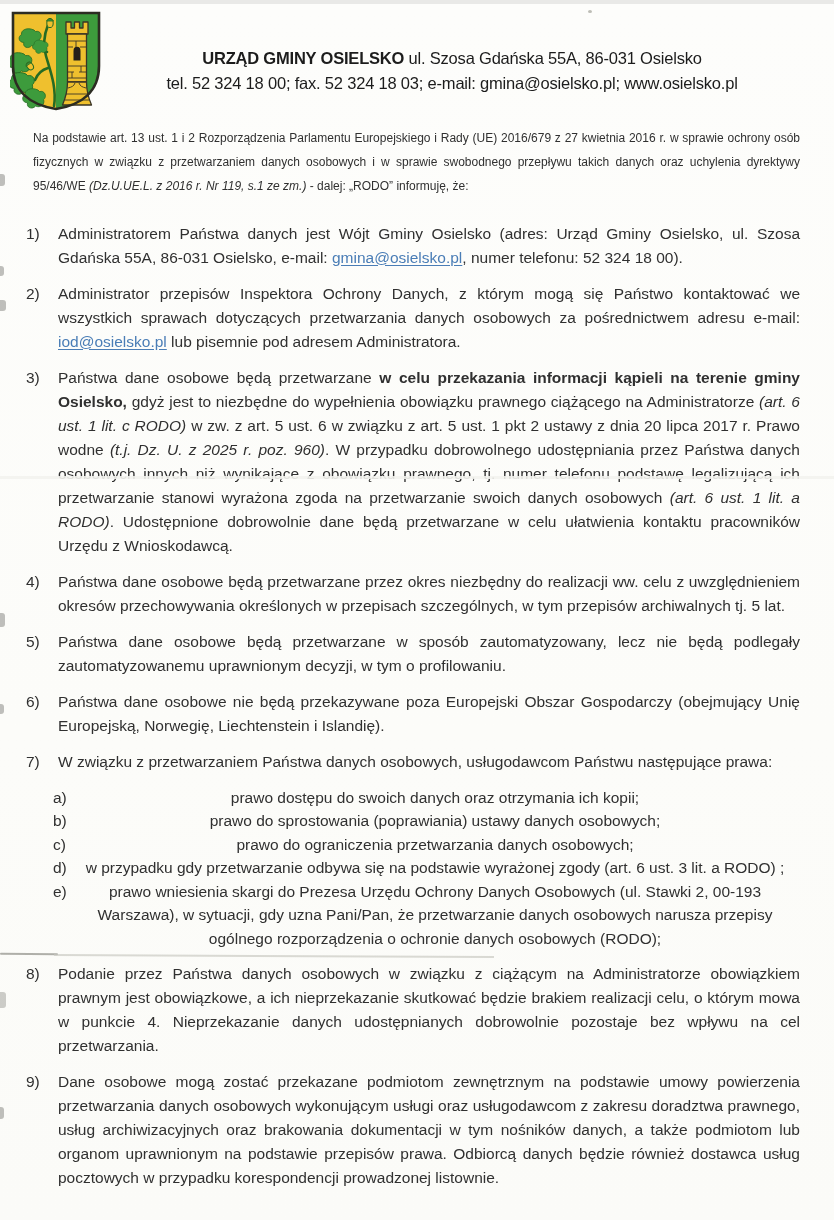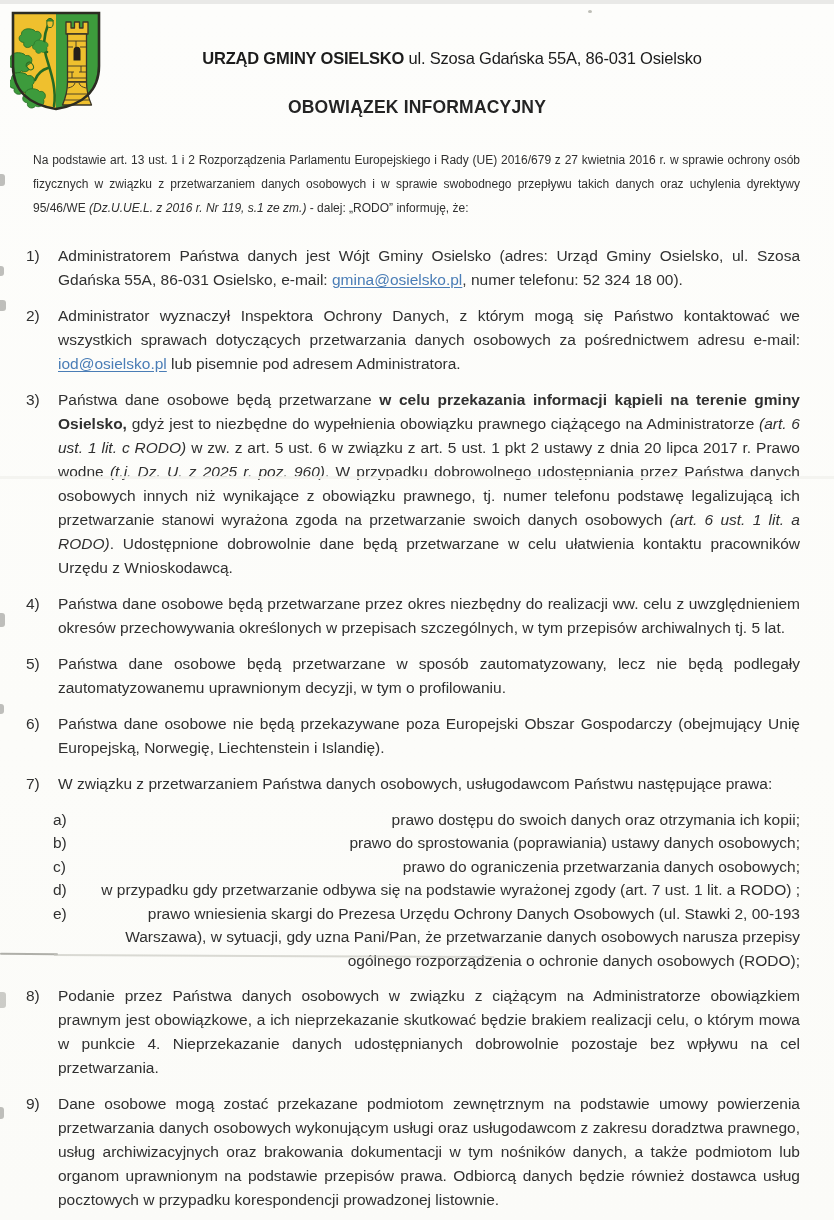--- a/index.html
+++ b/index.html
@@ -44,21 +44,21 @@
     margin:24px 34px 0 26px;
     font-size:15.5px;
     line-height:24px;
   }
   .item { display:flex; margin-bottom:12px; }
   .num { flex:0 0 32px; }
   .itext { flex:1; text-align:justify; }
   .sublist { margin:1px 0 12px 27px; }
   .subitem { display:flex; line-height:23.5px; }
   .letter { flex:0 0 17px; }
-  .stext { flex:1; text-align:right; }
+  .stext { flex:1; text-align:center; }
   .seg-b { font-weight:bold; }
   .seg-i { font-style:italic; }
   a.doc-link { text-decoration:underline; text-underline-offset:2px; }
   
   .crease-light {
     position:absolute; left:0; top:472px; width:834px; height:3px;
     background:#f3f3ee; opacity:0.9; pointer-events:none;
   }
   .crease-fold-dark {
     position:absolute; left:0; top:949px; width:58px; height:2px;
@@ -129,34 +129,34 @@
       <path d="M66,31 V37 M71,56 V62 M62,62 V68"></path>
       <path d="M58,78 C62,77 64,76 65,73 M76,78 C72,77 70,76 69,73"></path>
       <path d="M56,84 H78 M55,90 H79"></path>
     </g>
     <path d="M63.5,41 a3.5,4.2 0 0 1 7,0 v9.5 h-7 Z" fill="#23201a"></path>
     <path d="M3,3 H89 V56 C89,82 71,95 46,99 C21,95 3,82 3,56 Z" fill="none" stroke="#2c2c22" stroke-width="2.6"></path>
   </svg>
 
   <div class="header-text">
     <div><span class="org-name">URZĄD GMINY OSIELSKO</span><span> ul. Szosa Gdańska 55A, 86-031 Osielsko</span></div>
+    <div>tel. 52 324 18 00; fax. 52 324 18 03; e-mail: gmina@osielsko.pl; www.osielsko.pl</div>
   </div>
 
-  <div class="doc-title">OBOWIĄZEK INFORMACYJNY</div>
 
   <p class="intro"><span>Na podstawie art. 13 ust. 1 i 2 Rozporządzenia Parlamentu Europejskiego i Rady (UE) 2016/679 z 27 kwietnia 2016 r. w sprawie ochrony osób fizycznych w związku z przetwarzaniem danych osobowych i w sprawie swobodnego przepływu takich danych oraz uchylenia dyrektywy 95/46/WE </span><span class="seg-i">(Dz.U.UE.L. z 2016 r. Nr 119, s.1 ze zm.)</span><span> - dalej: „RODO” informuję, że:</span></p>
 
   <div class="list">
       <div class="item">
         <span class="num">1)</span>
         <div class="itext"><span>Administratorem Państwa danych jest Wójt Gminy Osielsko (adres: Urząd Gminy Osielsko, ul. Szosa Gdańska 55A, 86-031 Osielsko, e-mail: </span><a href="#" class="doc-link" style="color: rgb(74, 125, 182);">gmina@osielsko.pl</a><span>, numer telefonu: 52 324 18 00).</span></div>
       </div>
       <div class="item">
         <span class="num">2)</span>
-        <div class="itext"><span>Administrator wyznaczył Inspektora Ochrony Danych, z którym mogą się Państwo kontaktować we wszystkich sprawach dotyczących przetwarzania danych osobowych za pośrednictwem adresu e-mail: </span><a href="#" class="doc-link" style="color: rgb(74, 125, 182);">iod@osielsko.pl</a><span> lub pisemnie pod adresem Administratora.</span></div>
+        <div class="itext"><span>Administrator przepisów Inspektora Ochrony Danych, z którym mogą się Państwo kontaktować we wszystkich sprawach dotyczących przetwarzania danych osobowych za pośrednictwem adresu e-mail: </span><a href="#" class="doc-link" style="color: rgb(74, 125, 182);">iod@osielsko.pl</a><span> lub pisemnie pod adresem Administratora.</span></div>
       </div>
       <div class="item">
         <span class="num">3)</span>
         <div class="itext"><span>Państwa dane osobowe będą przetwarzane </span><span class="seg-b">w celu przekazania informacji kąpieli na terenie gminy Osielsko,</span><span> gdyż jest to niezbędne do wypełnienia obowiązku prawnego ciążącego na Administratorze </span><span class="seg-i">(art. 6 ust. 1 lit. c RODO)</span><span> w zw. z art. 5 ust. 6 w związku z art. 5 ust. 1 pkt 2 ustawy z dnia 20 lipca 2017 r. Prawo wodne </span><span class="seg-i">(t.j. Dz. U. z 2025 r. poz. 960)</span><span>. W przypadku dobrowolnego udostępniania przez Państwa danych osobowych innych niż wynikające z obowiązku prawnego, tj. numer telefonu podstawę legalizującą ich przetwarzanie stanowi wyrażona zgoda na przetwarzanie swoich danych osobowych </span><span class="seg-i">(art. 6 ust. 1 lit. a RODO)</span><span>. Udostępnione dobrowolnie dane będą przetwarzane w celu ułatwienia kontaktu pracowników Urzędu z Wnioskodawcą.</span></div>
       </div>
       <div class="item">
         <span class="num">4)</span>
         <div class="itext"><span>Państwa dane osobowe będą przetwarzane przez okres niezbędny do realizacji ww. celu z uwzględnieniem okresów przechowywania określonych w przepisach szczególnych, w tym przepisów archiwalnych tj. 5 lat.</span></div>
       </div>
       <div class="item">
@@ -179,21 +179,21 @@
         <div class="subitem">
           <span class="letter">b)</span>
           <div class="stext"><span>prawo do sprostowania (poprawiania) ustawy danych osobowych;</span></div>
         </div>
         <div class="subitem">
           <span class="letter">c)</span>
           <div class="stext"><span>prawo do ograniczenia przetwarzania danych osobowych;</span></div>
         </div>
         <div class="subitem">
           <span class="letter">d)</span>
-          <div class="stext"><span>w przypadku gdy przetwarzanie odbywa się na podstawie wyrażonej zgody (art. 7 ust. 1 lit. a RODO) ;</span></div>
+          <div class="stext"><span>w przypadku gdy przetwarzanie odbywa się na podstawie wyrażonej zgody (art. 6 ust. 3 lit. a RODO) ;</span></div>
         </div>
         <div class="subitem">
           <span class="letter">e)</span>
           <div class="stext"><span>prawo wniesienia skargi do Prezesa Urzędu Ochrony Danych Osobowych (ul. Stawki 2, 00-193 Warszawa), w sytuacji, gdy uzna Pani/Pan, że przetwarzanie danych osobowych narusza przepisy ogólnego rozporządzenia o ochronie danych osobowych (RODO);</span></div>
         </div>
       </div>
       <div class="item">
         <span class="num">8)</span>
         <div class="itext"><span>Podanie przez Państwa danych osobowych w związku z ciążącym na Administratorze obowiązkiem prawnym jest obowiązkowe, a ich nieprzekazanie skutkować będzie brakiem realizacji celu, o którym mowa w punkcie 4. Nieprzekazanie danych udostępnianych dobrowolnie pozostaje bez wpływu na cel przetwarzania.</span></div>
       </div>

